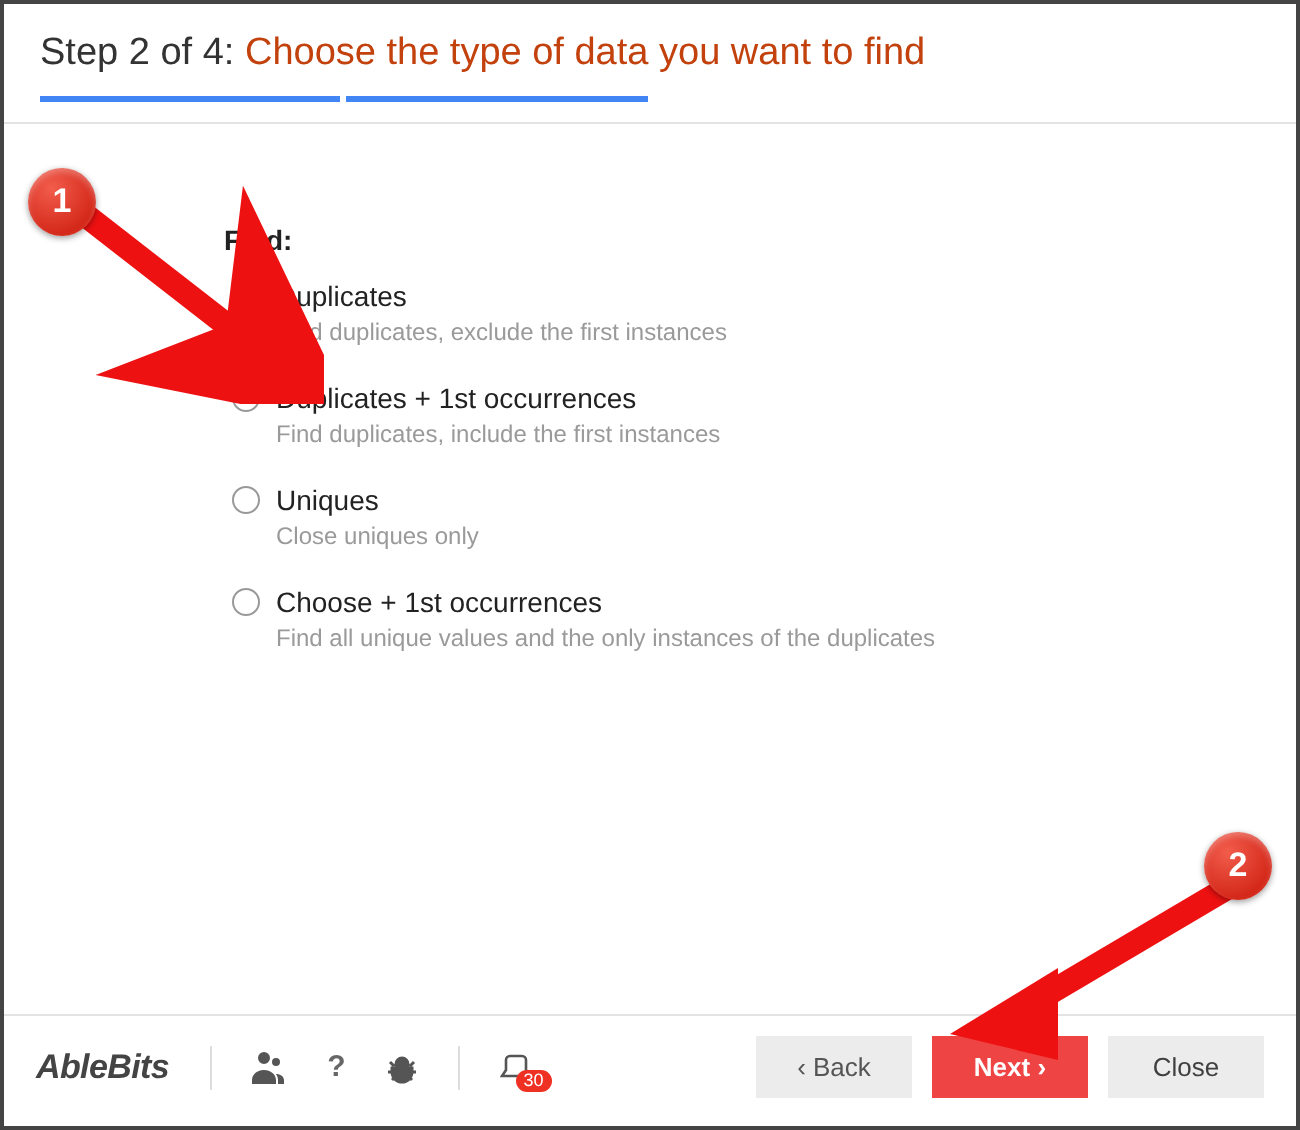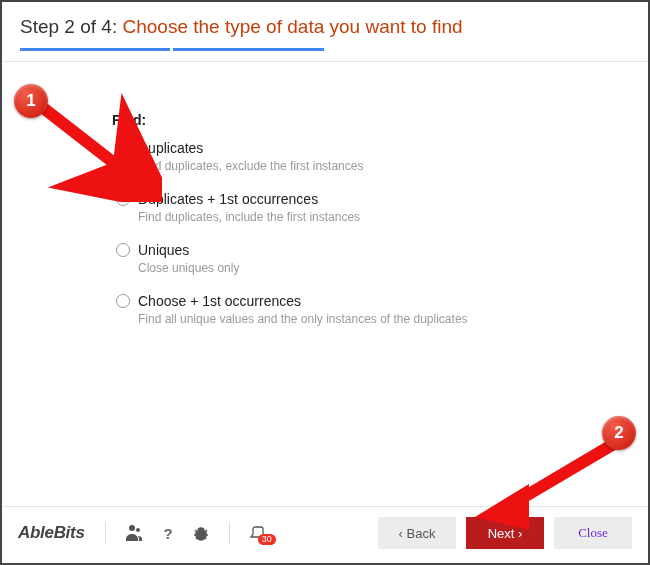--- a/index.html
+++ b/index.html
@@ -146,28 +146,27 @@
     font-size: 13px;
     cursor: pointer;
     min-width: 78px;
     text-align: center;
   }
   .btn-secondary {
     background: #ececec;
     color: #555;
   }
   .btn-primary {
-    background: #b91c1c;
+    background: #ef4444;
     color: #fff;
-    font-weight: 400;
+    font-weight: 700;
   }
   .btn-close {
     background: #ececec;
-    color: #6d28d9;
-    font-family: Liberation Serif, serif;
+    color: #404040;
   }
 
   
   .callout {
     position: absolute;
     width: 34px;
     height: 34px;
     border-radius: 50%;
     background: radial-gradient(circle at 35% 30%, #f25c4b 0%, #d4291a 70%);
     color: #fff;

